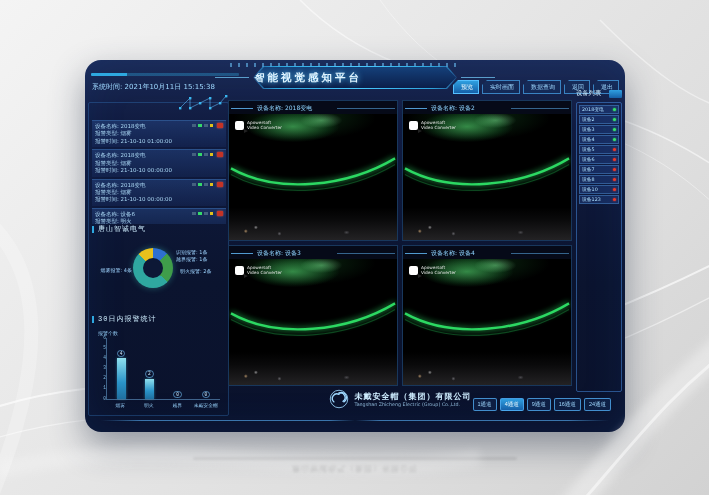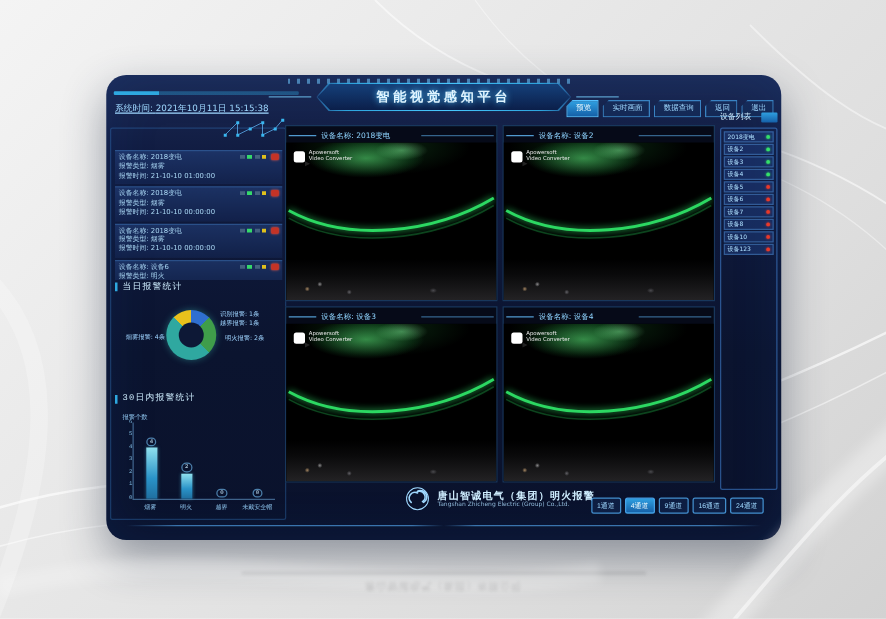--- a/index.html
+++ b/index.html
@@ -16,29 +16,29 @@
     background:linear-gradient(180deg,#1b2a55 0%,#101b40 18%,#0b142f 60%,#0a122c 100%);
     border-radius:16px; box-shadow:0 14px 34px rgba(40,50,70,.45), inset 0 0 40px rgba(30,80,160,.18);
     overflow:hidden; }
   .dashboard * { position:absolute; }
 
   
   .hdr-ticks { left:145px; top:3px; width:230px; height:4px;
     background:repeating-linear-gradient(90deg, rgba(110,200,255,.55) 0 2px, transparent 2px 8px); }
   .time-deco { left:6px; top:13px; width:148px; height:3px;
     background:linear-gradient(90deg,#2ea8e0 0 36px, rgba(46,168,224,.35) 36px 100%); border-radius:1px; }
-  .time-block { left:7px; top:22px; width:200px; height:10px; font-size:7px; color:#9fd8ff; white-space:nowrap; position:absolute;text-decoration:underline; }
+  .time-block { left:7px; top:22px; width:200px; height:10px; font-size:7px; color:#9fd8ff; white-space:nowrap; position:absolute; }
   .time-block span { position:static; }
   .title-hex { top:6px; left:168px; width:204px; height:23px;
     background:linear-gradient(90deg, rgba(46,168,224,0), rgba(46,168,224,.95) 12%, #49c9ff 50%, rgba(46,168,224,.95) 88%, rgba(46,168,224,0));
     clip-path:polygon(0 50%,10px 0,calc(100% - 10px) 0,100% 50%,calc(100% - 10px) 100%,10px 100%);
     filter:drop-shadow(0 0 4px rgba(60,170,255,.8)); }
   .title-hex-inner { inset:1px; background:linear-gradient(180deg,#15407a,#0b1f4a);
     clip-path:polygon(0 50%,10px 0,calc(100% - 10px) 0,100% 50%,calc(100% - 10px) 100%,10px 100%);
-    display:flex; align-items:center; justify-content:center; }
+    display:flex; align-items:center; justify-content:flex-start; }
   .title-hex-inner h1 { position:static; font-size:10.5px; font-weight:bold; letter-spacing:3px;
     color:#dff4ff; text-shadow:0 0 6px #53c7ff; }
   .title-wing { top:17px; width:34px; height:0; border-top:1px solid rgba(120,210,255,.7); }
   .wing-l { left:130px; } .wing-r { left:376px; }
   .nav-row { top:20px; right:6px; display:flex; gap:3px; position:absolute; }
   .nav-btn { position:static; font-size:6px; line-height:1; padding:3px 5px 3px 7px; color:#9fd8ff;
     background:rgba(20,50,100,.45); border:1px solid rgba(70,160,230,.75); cursor:pointer;
     clip-path:polygon(5px 0,100% 0,100% 100%,0 100%,0 5px); white-space:nowrap; }
   .nav-btn.active { background:linear-gradient(180deg,#2f9fe0,#1560a8); color:#eefaff; border-color:#55c0ff; }
 
@@ -217,21 +217,21 @@
         <div>设备名称: 设备6</div>
         <div>报警类型: 明火</div>
 
         <span class="ind"></span>
         <span class="redbtn"></span>
       </div>
 
   </div>
 
   <div class="today-sec">
-    <span class="sec-head">当日报警统计</span>
+    <span class="sec-head">唐山智诚电气</span>
     <div class="donut" id="donut" style="background: conic-gradient(from 315deg, rgb(232, 193, 28) 0deg, rgb(232, 193, 28) 45deg, rgb(47, 111, 208) 45deg, rgb(47, 111, 208) 90deg, rgb(63, 157, 74) 90deg, rgb(63, 157, 74) 180deg, rgb(47, 168, 160) 180deg, rgb(47, 168, 160) 360deg);"></div>
     <span class="donut-lbl dl-1">识别报警: 1条</span>
     <span class="donut-lbl dl-2">越界报警: 1条</span>
     <span class="donut-lbl dl-3">明火报警: 2条</span>
     <span class="donut-lbl dl-4">烟雾报警: 4条</span>
   </div>
 
   <div class="monthly-sec">
     <span class="sec-head">30日内报警统计</span>
     <span class="ylab">报警个数</span>
@@ -427,21 +427,21 @@
   <div class="brand">
     <svg class="logo-icon" viewBox="0 0 24 24">
       <circle cx="12" cy="12" r="10.5" fill="none" stroke="#9fd8ff" stroke-width="1"></circle>
       <g stroke="#9fd8ff" stroke-width="1.6" fill="none" stroke-linecap="round">
         <path d="M 12 5 A 5.5 5.5 0 0 1 16.8 14.8"></path>
         <path d="M 5.9 15.5 A 5.5 5.5 0 0 1 12 5.2" transform="rotate(120 12 12)"></path>
         <path d="M 12 5 A 5.5 5.5 0 0 1 16.8 14.8" transform="rotate(240 12 12)"></path>
       </g>
     </svg>
     <div class="brand-text">
-      <span class="cn">唐山智诚电气（集团）明火报警</span>
+      <span class="cn">未戴安全帽（集团）有限公司</span>
       <span class="en">Tangshan Zhicheng Electric (Group) Co.,Ltd.</span>
     </div>
   </div>
   <div class="channels">
 
       <button class="ch-btn">1通道</button>
 
       <button class="ch-btn active">4通道</button>
 
       <button class="ch-btn">9通道</button>

